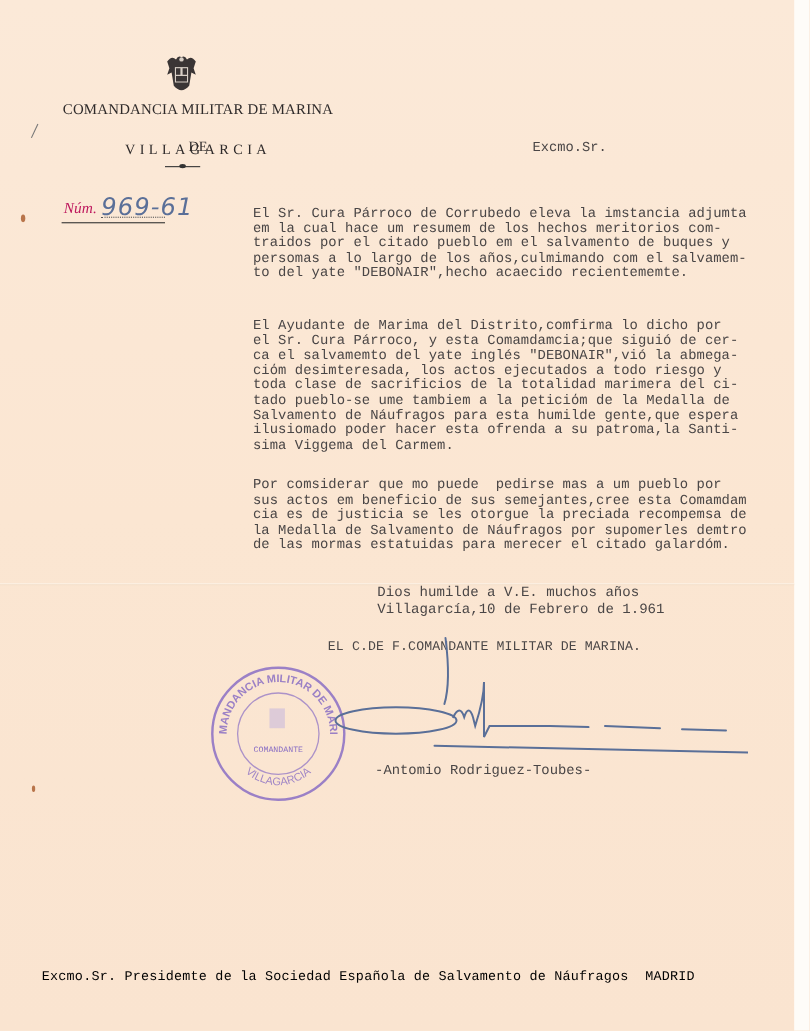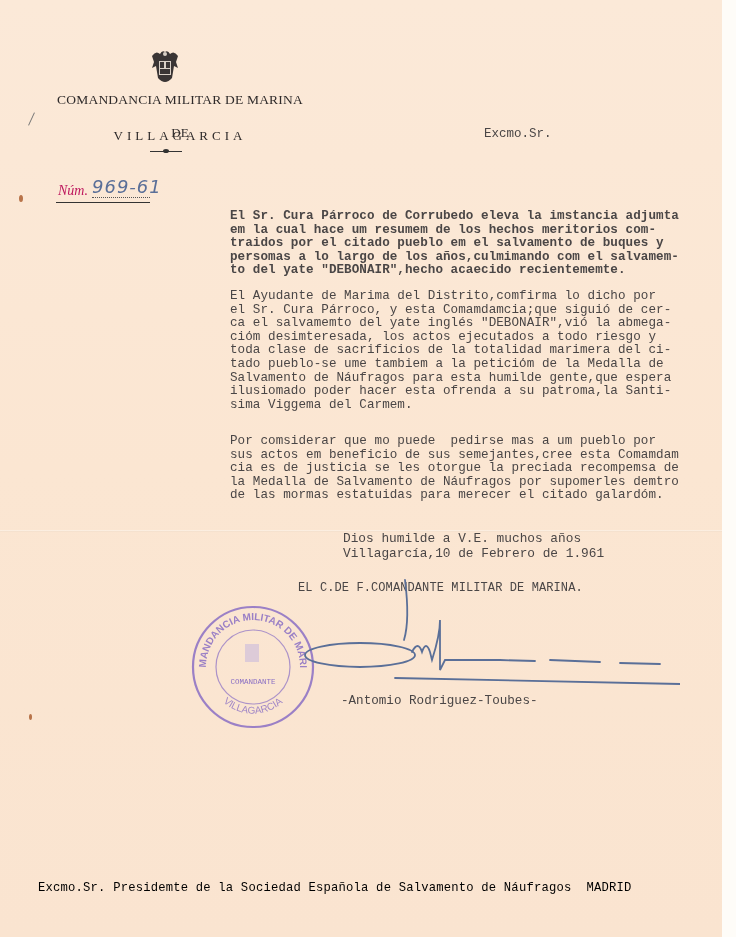--- a/index.html
+++ b/index.html
@@ -30,32 +30,32 @@
     position:absolute; font-family:"Liberation Serif", serif; color:#2e2a2a;
     text-align:center; left:50px; width:260px;
   }
   .hdr-1 { top:92px; font-size:13.5px; letter-spacing:0.2px; }
   .hdr-2 { top:125px; font-size:13px; }
   .hdr-3 { top:128px; font-size:13px; letter-spacing:4px; }
   .hdr-rule { position:absolute; left:150px; top:151px; width:32px; height:1px; background:#333; }
   .hdr-rule-dot { position:absolute; left:163px; top:149px; width:6px; height:4px; background:#333; border-radius:50%; }
 
   .num-label { position:absolute; left:58px; top:183px; font-family:"Liberation Serif", serif; font-style:italic; font-size:14px; color:#be185d; }
-  .num-value { position:absolute; left:92px; top:176px; font-family:"DejaVu Sans", sans-serif; font-style:italic; font-size:18px; color:#5a6f98; letter-spacing:1px; }
+  .num-value { position:absolute; left:92px; top:176px; font-family:"DejaVu Sans", sans-serif; font-style:italic; font-size:22px; color:#5a6f98; letter-spacing:1px; }
   .num-dots { position:absolute; left:92px; top:197px; width:58px; border-bottom:1px dotted #555; }
   .num-under { position:absolute; left:56px; top:202px; width:94px; height:1px; background:#333; }
 
   .salut { position:absolute; left:466px; top:127px; font-size:12.5px;margin-left:18px; }
 
   .para {
     position:absolute; left:230px; width:500px;
     font-size:12.6px; line-height:13.6px; white-space:pre;
     letter-spacing:0.05px;
   }
-  .p1 { top:210px;font-weight:bold; }
+  .p1 { top:188px; }
   .p2 { top:290px; }
   .p3 { top:435px; }
 
   .closing { position:absolute; left:343px; top:532px; font-size:12.8px; line-height:14.5px; white-space:pre; }
   .title-line { position:absolute; left:298px; top:581px; font-size:12px; letter-spacing:0.1px; }
   .name-line { position:absolute; left:341px; top:694px; font-size:12.6px; }
 
   .stamp { position:absolute; left:188px; top:602px; width:130px; height:130px; }
   .sig { position:absolute; left:300px; top:560px; width:380px; height:140px; }
 

